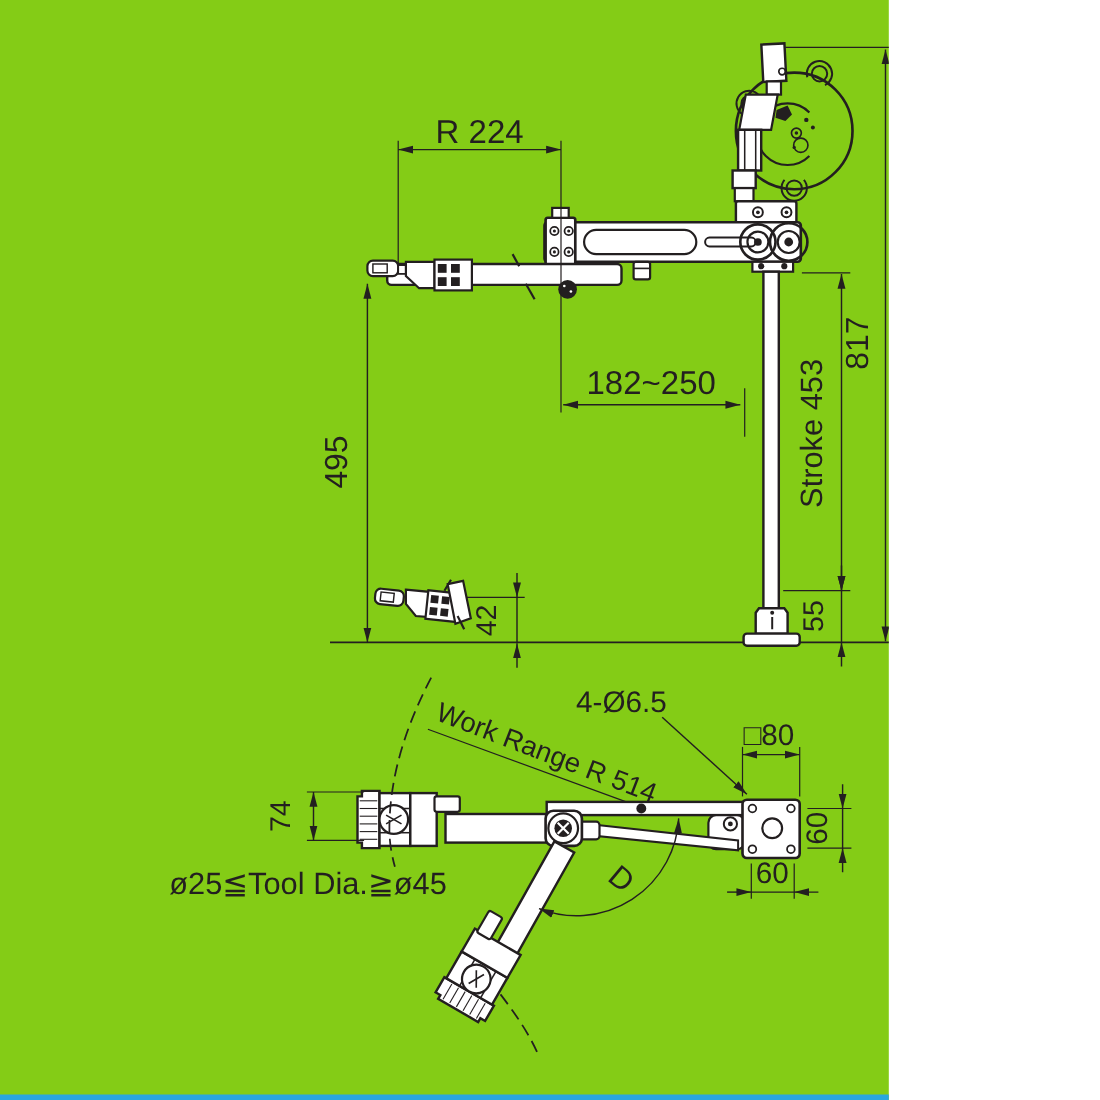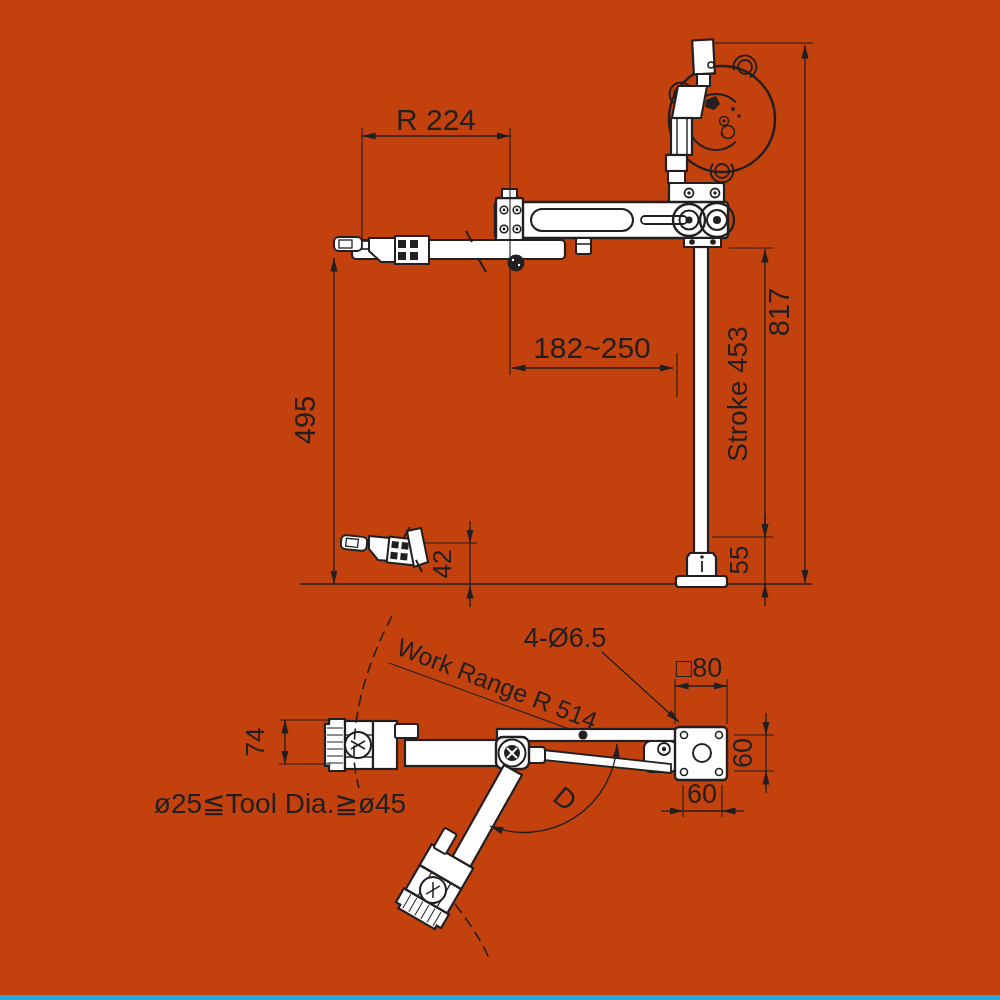--- a/index.html
+++ b/index.html
@@ -1,16 +1,16 @@
 <!DOCTYPE html>
 <html><head>
 <meta charset="utf-8">
 <style>
   html,body{margin:0;padding:0;background:#ffffff;}
-  .stage{width:1000px;height:1000px;position:relative;background:#c2410c;overflow:hidden;}
+  .stage{width:808px;height:1000px;position:relative;background:#84cc16;overflow:hidden;}
   svg{display:block;}
   text{font-family:"Liberation Sans","DejaVu Sans",sans-serif;fill:#231f20;}
   .ln{stroke:#231f20;fill:none;}
   .fillw{fill:#ffffff;stroke:#231f20;}
   .ink{fill:#231f20;stroke:none;}
   .dim{stroke:#231f20;stroke-width:1.3;fill:none;}
   .ext{stroke:#231f20;stroke-width:1.1;fill:none;}
 </style>
 </head>
 <body>

